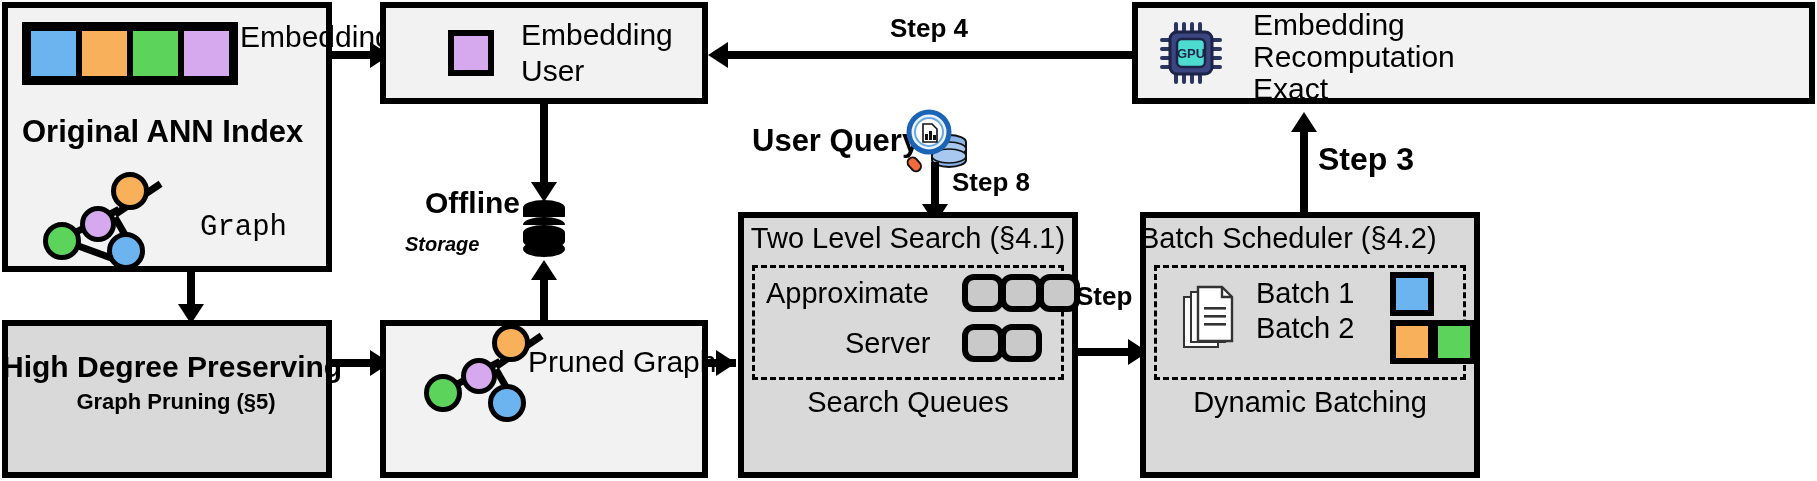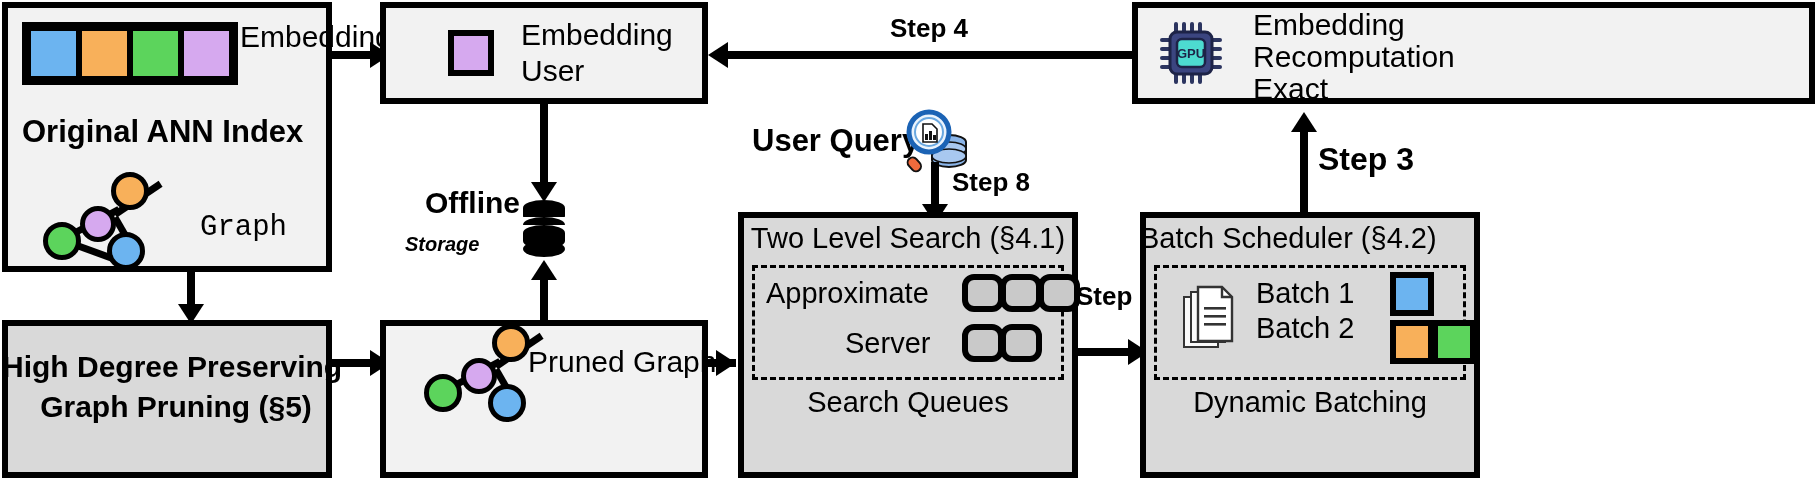--- a/index.html
+++ b/index.html
@@ -62,21 +62,21 @@
   <div class="gnode" style="left:43px;top:222px;width:38px;height:38px;background:#5cd45c;"></div>
   <div class="gnode" style="left:107px;top:232px;width:38px;height:38px;background:#6cb4f0;"></div>
 </div>
 <div class="lbl" style="left:200px;top:212px;font-size:29px;font-family:Liberation Mono, monospace;">Graph</div>
 
 <div class="ln" style="left:187px;top:272px;width:8px;height:36px;"></div>
 <div class="ah down" style="left:178px;top:304px;"></div>
 
 <div class="box gray" style="left:2px;top:320px;width:330px;height:158px;"></div>
 <div class="lbl bold ctr" style="left:2px;top:350px;width:330px;font-size:30px;">High Degree Preserving</div>
-<div class="lbl bold ctr" style="left:2px;top:390px;width:348px;font-size:30px;">Graph Pruning (§5)</div>
+<div class="lbl bold ctr" style="left:2px;top:390px;width:348px;font-size:22px;">Graph Pruning (§5)</div>
 
 <div class="ln" style="left:332px;top:51px;width:42px;height:8px;"></div>
 <div class="ah right" style="left:370px;top:42px;"></div>
 
 <div class="ln" style="left:332px;top:359px;width:42px;height:8px;"></div>
 <div class="ah right" style="left:370px;top:350px;"></div>
 
 <div class="box" style="left:380px;top:2px;width:328px;height:102px;"></div>
 <div class="swsingle" style="left:448px;top:30px;width:46px;height:46px;background:#d6a9ef;"></div>
 <div class="lbl" style="left:521px;top:18px;font-size:30px;">Embedding</div>

